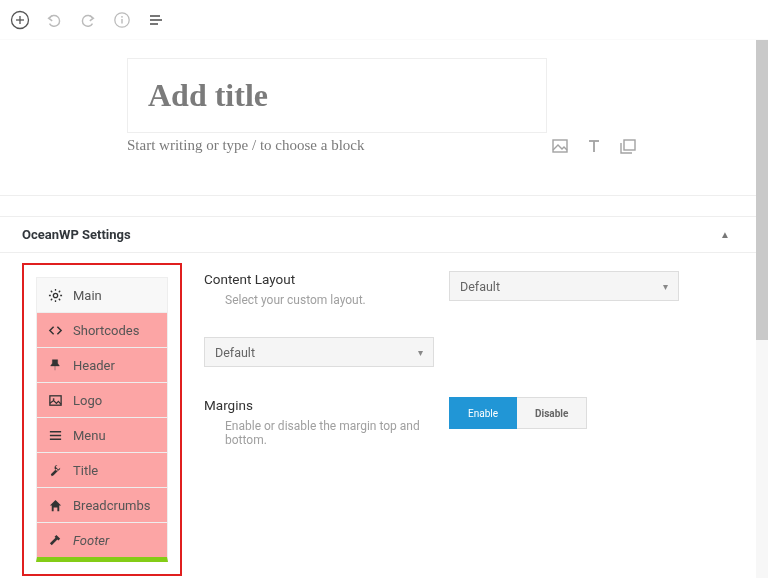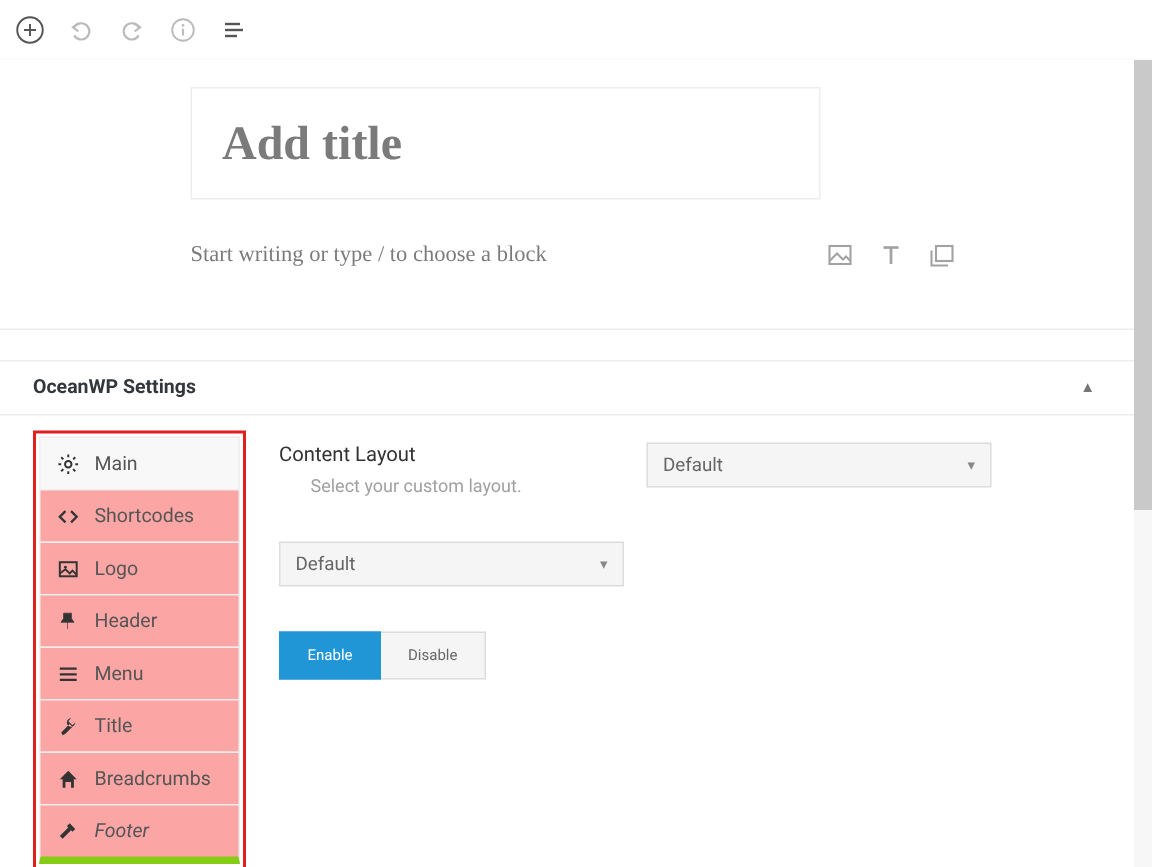--- a/index.html
+++ b/index.html
@@ -34,23 +34,22 @@
     padding: 18px 20px 18px 20px;
   }
   .title-box span {
     font-family: Georgia, "Times New Roman", serif;
     font-size: 32px;
     font-weight: bold;
     color: #7b7b7b;
   }
   .content-row {
     width: 510px;
-    margin: 28px 0 0 127px;
+    margin: 4px 0 0 127px;
     display: flex;
-    align-items: center;
     justify-content: space-between;
   }
   .content-placeholder {
     font-family: Georgia, "Times New Roman", serif;
     font-size: 15px;
     color: #7b7b7b;
   }
   .content-icons { display:flex; gap:16px; color:#a2a2a2; }
   .content-icons .micon { width:18px; height:18px; display:flex; align-items:center; justify-content:center; cursor:pointer; }
 
@@ -64,24 +63,24 @@
     font-weight: bold;
     font-size: 13px;
     border-bottom: 1px solid #eee;
   }
   .settings-header .tri { color:#777; font-size:10px; }
   .settings-body {
     display:flex;
     padding: 0;
   }
   .tabs-col {
-    width: 142px;
+    width: 160px;
     margin: 10px 0 0 22px;
     border: 2.5px solid #e01f1f;
-    padding: 2px;
+    padding: 12px;
   }
   .tab-item {
     display:flex; align-items:center; gap:10px;
     padding: 9px 10px;
     border: 1px solid #eee;
     border-bottom: none;
     background:#fca5a5;
     color:#555;
     font-size:13px;
     cursor:pointer;
@@ -113,21 +112,21 @@
   .btn-group { display:flex; }
   .btn {
     height: 32px;
     padding: 0 18px;
     display:flex; align-items:center; justify-content:center;
     font-size:10px;
     cursor:pointer;
     border:1px solid #ddd;
   }
   .btn.enable { background:#2196d6; color:#fff; border-color:#2196d6; }
-  .btn.disable { background:#f5f5f5; color:#666; border-left:none; }
+  .btn.disable { background:#f5f5f5; color:#666; border-left:none;font-weight:bold; }
 
   .scrollbar-track {
     position:absolute; right:0; top:40px; width:12px; height:538px;
     background:#f7f7f7;
   }
   .scrollbar-thumb {
     position:absolute; right:0; top:40px; width:12px; height:300px;
     background:#c9c9c9;
   }
 </style>
@@ -219,35 +218,35 @@
         <span class="ticon">
             <svg width="15" height="15" viewBox="0 0 16 16">
               <polyline points="6,4 2,8 6,12" fill="none" stroke="currentColor" stroke-width="1.6"></polyline>
               <polyline points="10,4 14,8 10,12" fill="none" stroke="currentColor" stroke-width="1.6"></polyline>
             </svg>
           </span>
         <span>Shortcodes</span>
       </div>
       <div class="tab-item">
         <span class="ticon">
+            <svg width="14" height="14" viewBox="0 0 16 16">
+              <path d="M5 2 L11 2 L11 6 L13 9 L3 9 L5 6 Z M8 9 L8 14" fill="currentColor" stroke="currentColor" stroke-width="0.5"></path>
+            </svg>
+          </span>
+        <span>Header</span>
+      </div>
+      <div class="tab-item">
+        <span class="ticon">
             <svg width="15" height="15" viewBox="0 0 16 16">
               <rect x="2" y="3" width="12" height="10" fill="none" stroke="currentColor" stroke-width="1.4"></rect>
               <circle cx="6" cy="6.5" r="1" fill="currentColor"></circle>
               <polyline points="2,11 6,8 9,11 11,9 14,12" fill="none" stroke="currentColor" stroke-width="1.3"></polyline>
             </svg>
           </span>
         <span>Logo</span>
-      </div>
-      <div class="tab-item">
-        <span class="ticon">
-            <svg width="14" height="14" viewBox="0 0 16 16">
-              <path d="M5 2 L11 2 L11 6 L13 9 L3 9 L5 6 Z M8 9 L8 14" fill="currentColor" stroke="currentColor" stroke-width="0.5"></path>
-            </svg>
-          </span>
-        <span>Header</span>
       </div>
       <div class="tab-item">
         <span class="ticon">
             <svg width="15" height="15" viewBox="0 0 16 16">
               <line x1="2" y1="4" x2="14" y2="4" stroke="currentColor" stroke-width="1.6"></line>
               <line x1="2" y1="8" x2="14" y2="8" stroke="currentColor" stroke-width="1.6"></line>
               <line x1="2" y1="12" x2="14" y2="12" stroke="currentColor" stroke-width="1.6"></line>
             </svg>
           </span>
         <span>Menu</span>
@@ -295,20 +294,24 @@
       <div class="opt-row">
         <div class="opt-control">
           <div class="select">
             <span>Default</span>
             <span class="chev">▾</span>
           </div>
         </div>
       </div>
 
       <div class="opt-row">
+        <div class="opt-label">
+          <div class="lbl">Margins</div>
+          <div class="desc">Enable or disable the margin top and bottom.</div>
+        </div>
         <div class="opt-control">
           <div class="btn-group">
             <div class="btn enable">
                 <span>Enable</span>
               </div>
             <div class="btn disable">
                 <span>Disable</span>
               </div>
           </div>
         </div>

